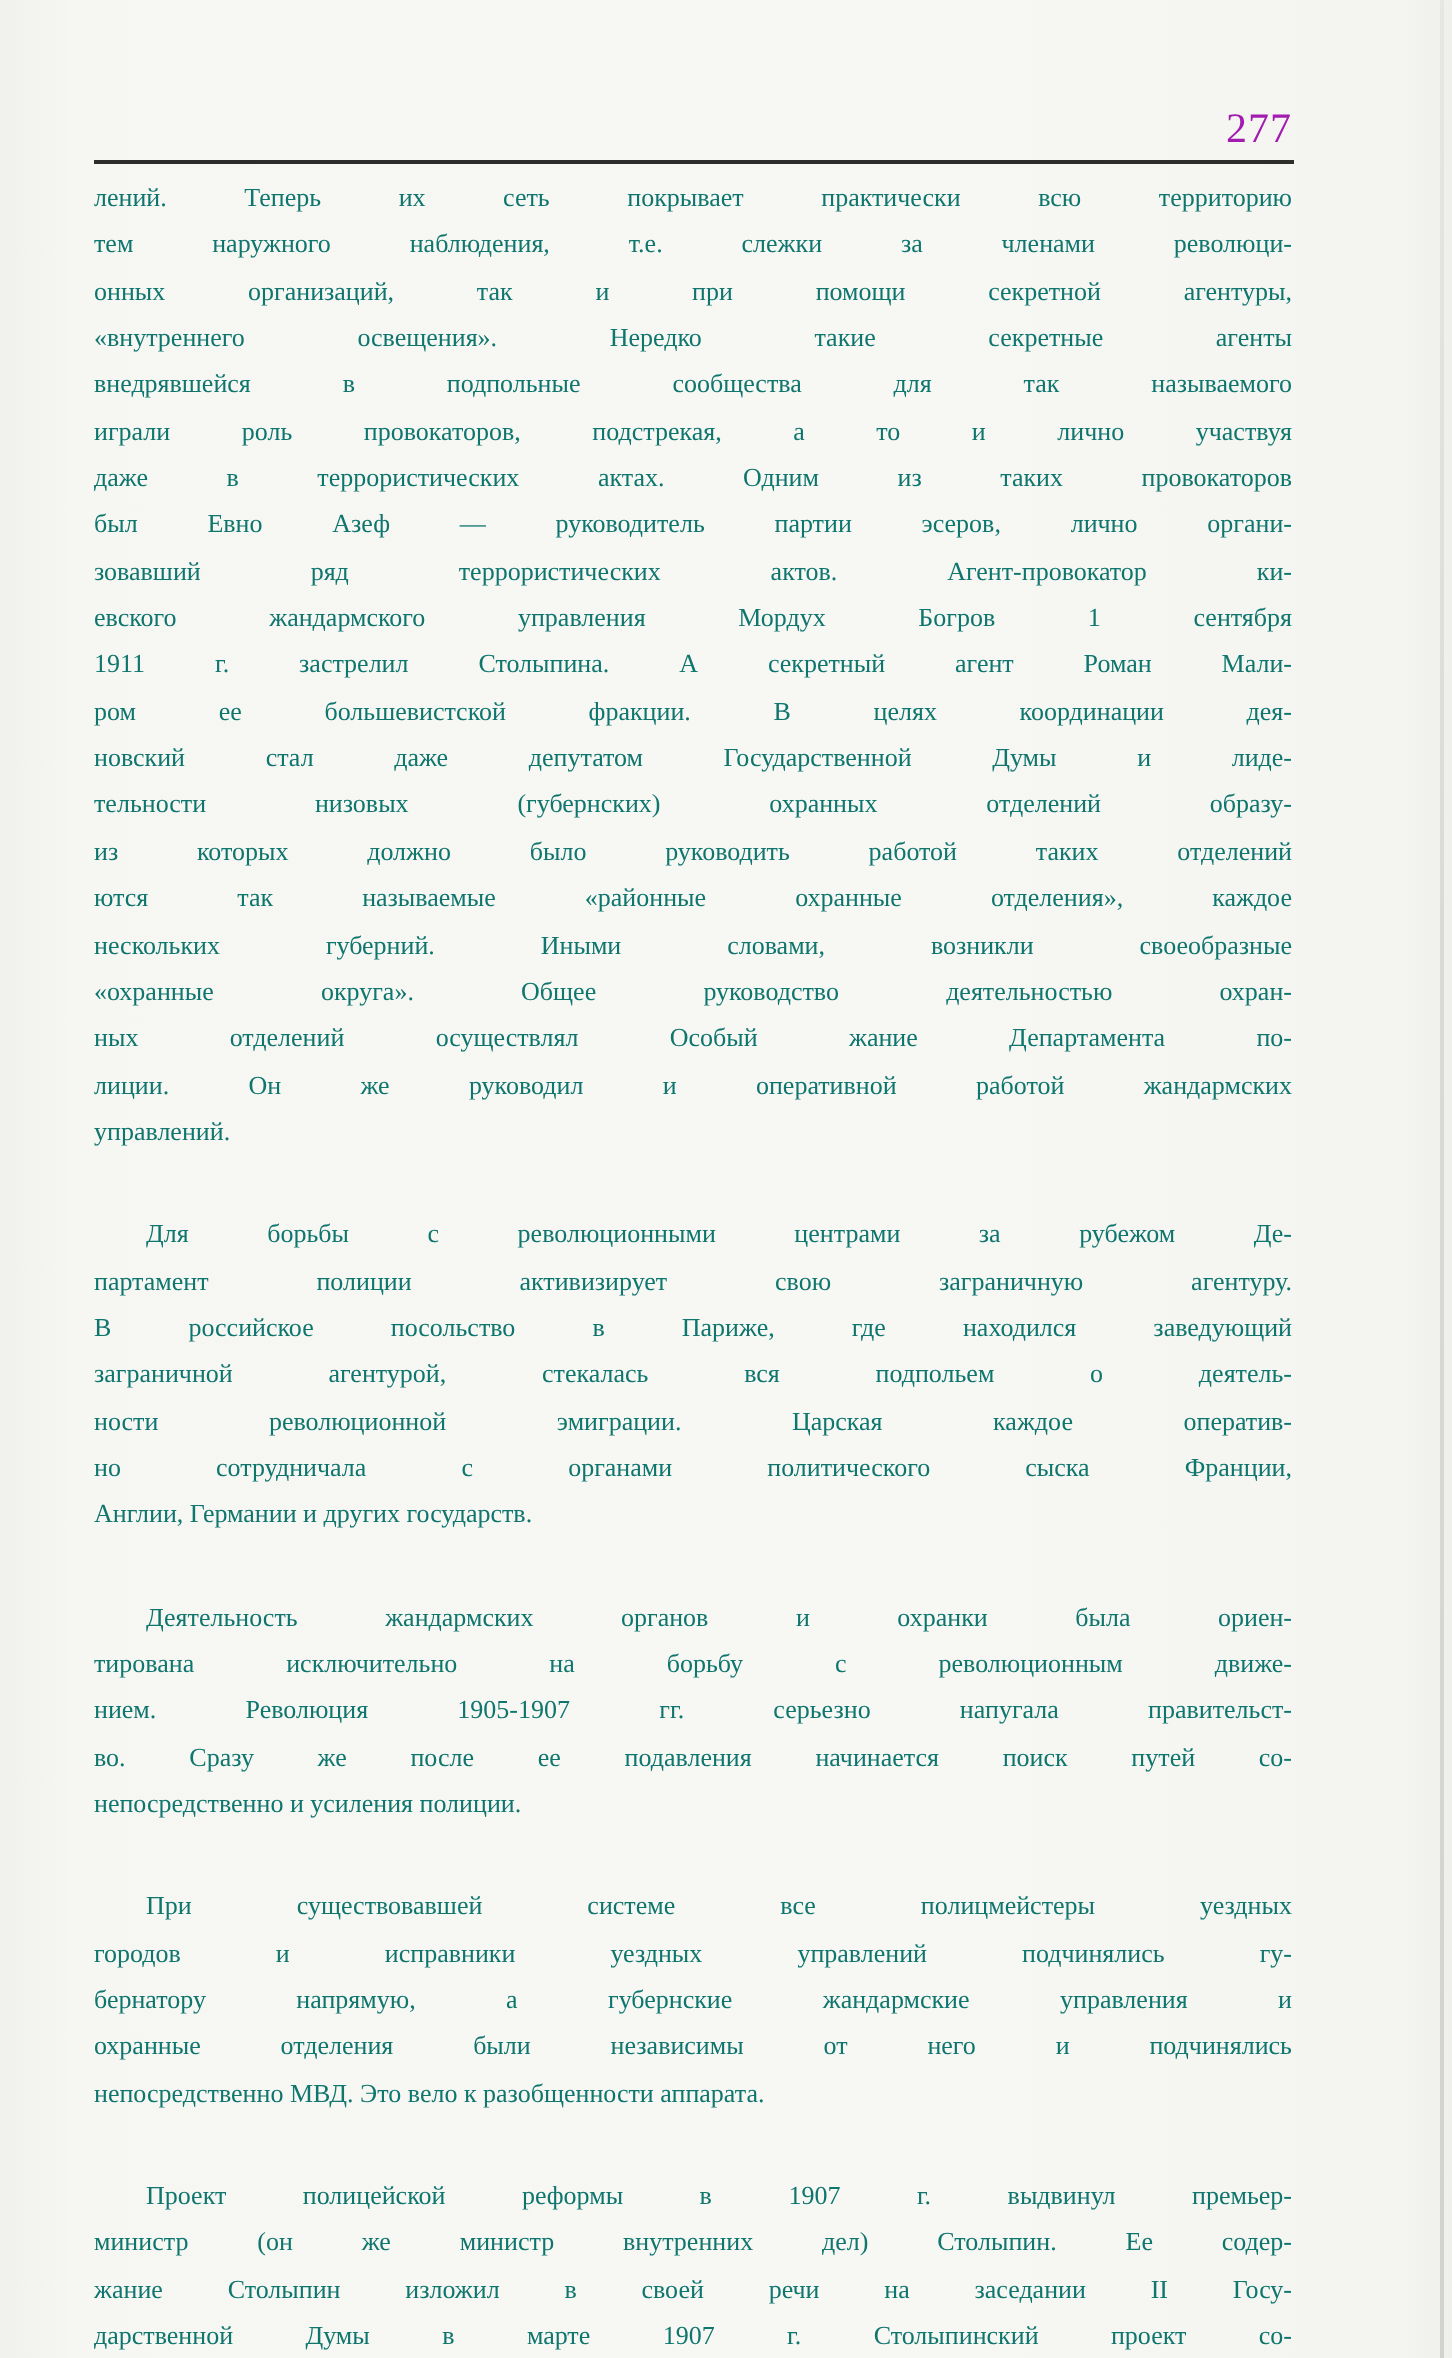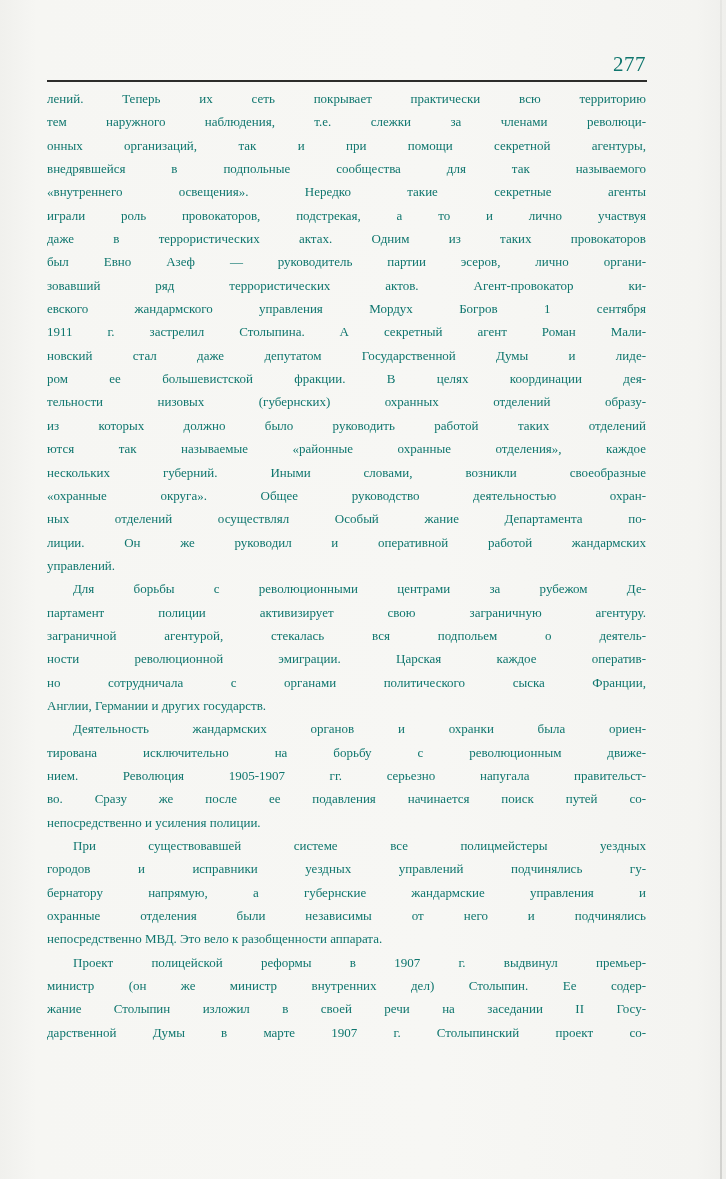--- a/index.html
+++ b/index.html
@@ -21,21 +21,21 @@
   }
   .page-number {
     position: absolute;
     top: 52px;
     left: 47px;
     width: 599px;
     text-align: right;
     font-size: 21px;
     line-height: 24px;
     letter-spacing: 0.5px;
-    color: #0f766e;
+    color: #a21caf;
   }
   .header-rule {
     position: absolute;
     top: 80px;
     left: 47px;
     width: 600px;
     height: 2px;
     background: #2d2d2b;
   }
   .text-block {
@@ -56,20 +56,21 @@
     text-align: justify;
     text-align-last: justify;
     white-space: normal;
     color: #0f766e;
   }
   .line.end {
     text-align-last: left;
   }
   .line.indent {
     text-indent: 26px;
+    margin-top: 28px;
   }
   .scan-edge-line {
     position: absolute;
     top: 0;
     right: 4px;
     width: 2px;
     height: 100%;
     background: linear-gradient(180deg, #e3e3e0 0%, #d2d2cf 40%, #c7c7c4 100%);
     opacity: 0.75;
   }
@@ -78,42 +79,43 @@
 <body>
 
 <div class="scan-page">
   <div class="page-number">277</div>
   <div class="header-rule"></div>
   <div class="text-block">
       <div class="paragraph">
         <div class="line">лений. Теперь их сеть покрывает практически всю территорию</div>
         <div class="line">тем наружного наблюдения, т.е. слежки за членами революци-</div>
         <div class="line">онных организаций, так и при помощи секретной агентуры,</div>
+        <div class="line">«внутреннего освещения». Нередко такие секретные агенты</div>
         <div class="line">внедрявшейся в подпольные сообщества для так называемого</div>
-        <div class="line">«внутреннего освещения». Нередко такие секретные агенты</div>
         <div class="line">играли роль провокаторов, подстрекая, а то и лично участвуя</div>
         <div class="line">даже в террористических актах. Одним из таких провокаторов</div>
         <div class="line">был Евно Азеф — руководитель партии эсеров, лично органи-</div>
         <div class="line">зовавший ряд террористических актов. Агент-провокатор ки-</div>
         <div class="line">евского жандармского управления Мордух Богров 1 сентября</div>
         <div class="line">1911 г. застрелил Столыпина. А секретный агент Роман Мали-</div>
+        <div class="line">ром ее большевистской фракции. В целях координации дея-</div>
         <div class="line">новский стал даже депутатом Государственной Думы и лиде-</div>
-        <div class="line">ром ее большевистской фракции. В целях координации дея-</div>
         <div class="line">тельности низовых (губернских) охранных отделений образу-</div>
         <div class="line">из которых должно было руководить работой таких отделений</div>
         <div class="line">ются так называемые «районные охранные отделения», каждое</div>
         <div class="line">нескольких губерний. Иными словами, возникли своеобразные</div>
         <div class="line">«охранные округа». Общее руководство деятельностью охран-</div>
         <div class="line">ных отделений осуществлял Особый жание Департамента по-</div>
         <div class="line">лиции. Он же руководил и оперативной работой жандармских</div>
         <div class="line end">управлений.</div>
       </div>
       <div class="paragraph">
         <div class="line indent">Для борьбы с революционными центрами за рубежом Де-</div>
         <div class="line">партамент полиции активизирует свою заграничную агентуру.</div>
+        <div class="line">В российское посольство в Париже, где находился заведующий</div>
         <div class="line">заграничной агентурой, стекалась вся подпольем о деятель-</div>
         <div class="line">ности революционной эмиграции. Царская каждое оператив-</div>
         <div class="line">но сотрудничала с органами политического сыска Франции,</div>
         <div class="line end">Англии, Германии и других государств.</div>
       </div>
       <div class="paragraph">
         <div class="line indent">Деятельность жандармских органов и охранки была ориен-</div>
         <div class="line">тирована исключительно на борьбу с революционным движе-</div>
         <div class="line">нием. Революция 1905-1907 гг. серьезно напугала правительст-</div>
         <div class="line">во. Сразу же после ее подавления начинается поиск путей со-</div>

